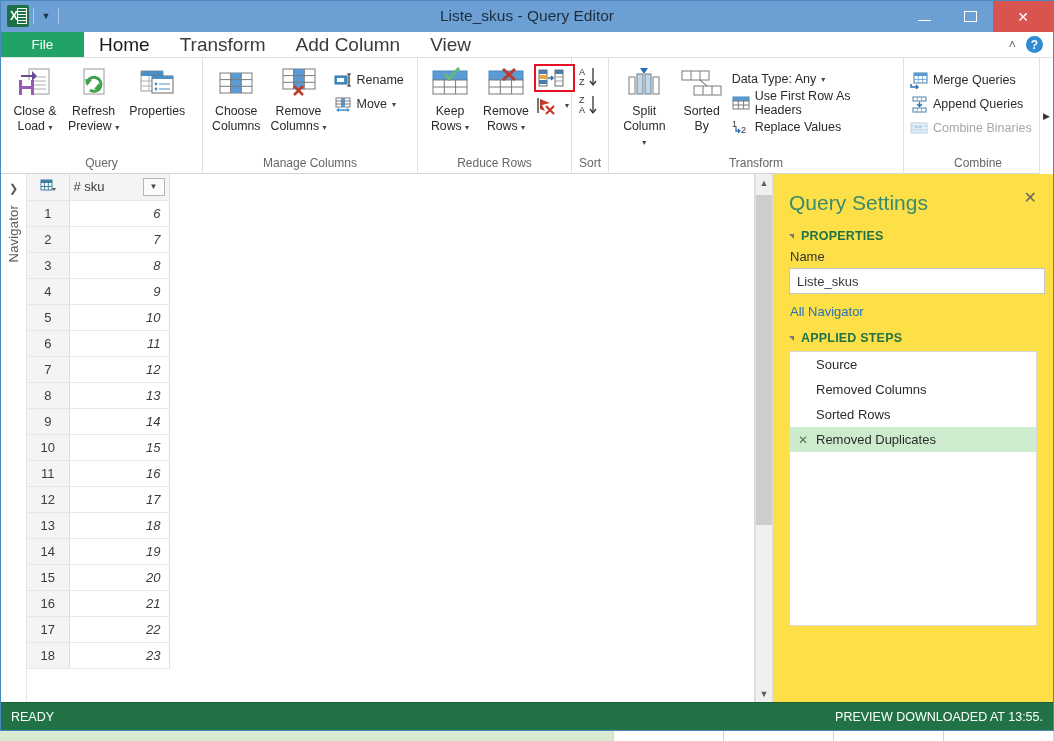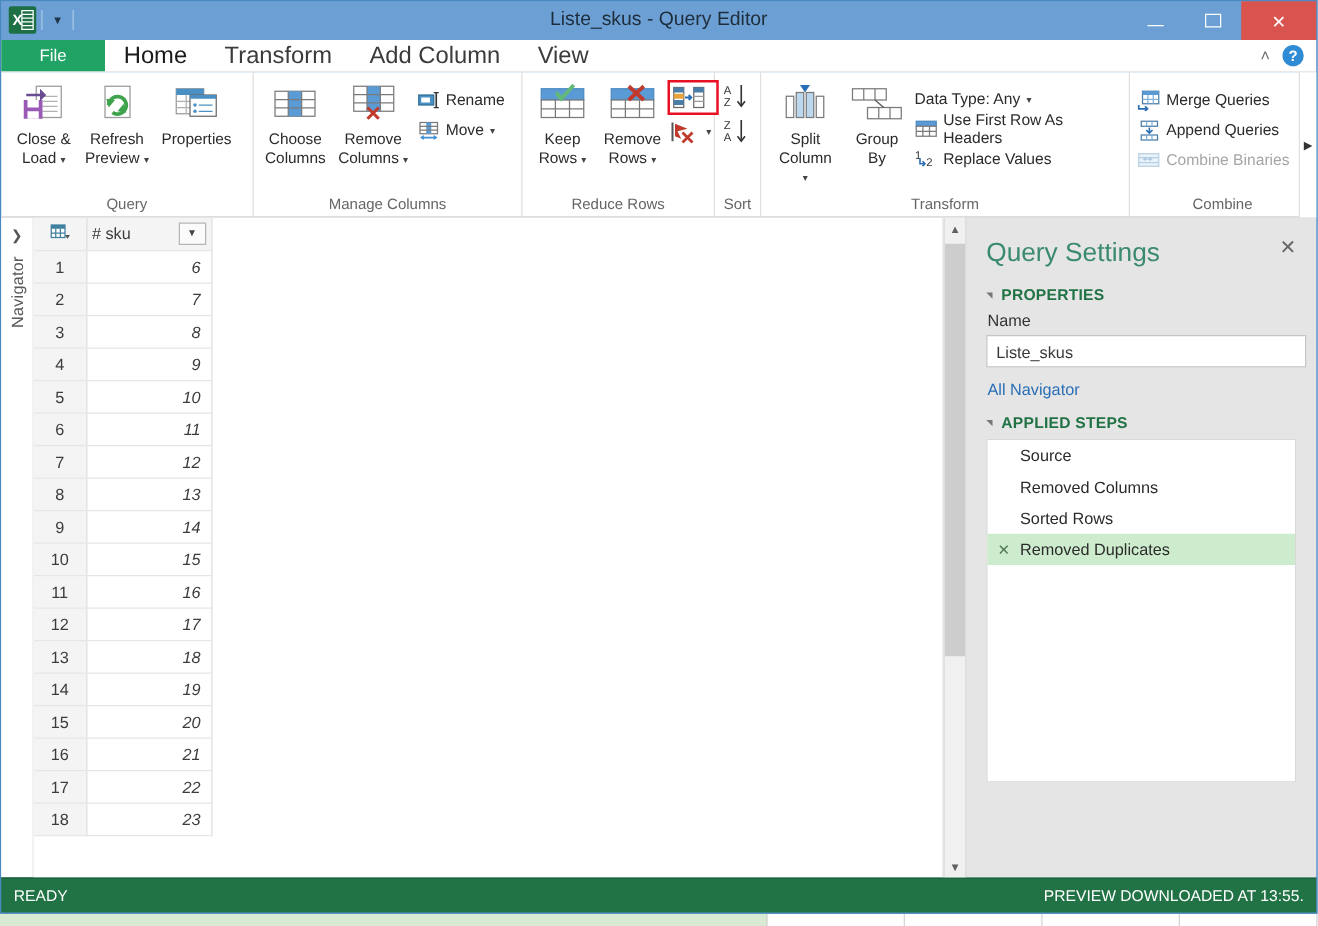--- a/index.html
+++ b/index.html
@@ -230,21 +230,21 @@
   }
   #vscroll .sb-track { flex: 1; position: relative; background: #f0f0f0; }
   #vscroll .sb-thumb {
     position: absolute; left: 0; right: 0; top: 4px; height: 330px;
     background: #cdcdcd;
   }
   #grid-right-border { width: 1px; background: #dcdcdc; }
 
   
   #qsettings {
-    width: 281px; flex: none; background: #e5e5e5;
+    width: 281px; flex: none; background: #fde047;
     border-left: 1px solid #dcdcdc;
     padding: 12px 16px 0 16px; position: relative;
   }
   #qs-title {
     font-size: 21px; color: #3a8a6e; font-weight: normal;
     margin: 5px 0 14px 0;
   }
   #qs-close {
     position: absolute; right: 16px; top: 14px;
     font-size: 16px; color: #666;
@@ -579,21 +579,21 @@
             <svg width="44" height="32" viewBox="0 0 44 32">
               <rect x="2" y="4" width="27" height="9" fill="#fff" stroke="#7a7a7a"></rect>
               <line x1="11" y1="4" x2="11" y2="13" stroke="#7a7a7a"></line>
               <line x1="20" y1="4" x2="20" y2="13" stroke="#7a7a7a"></line>
               <rect x="14" y="19" width="27" height="9" fill="#fff" stroke="#7a7a7a"></rect>
               <line x1="23" y1="19" x2="23" y2="28" stroke="#7a7a7a"></line>
               <line x1="32" y1="19" x2="32" y2="28" stroke="#7a7a7a"></line>
               <line x1="20" y1="13" x2="27" y2="19" stroke="#555"></line>
             </svg>
           </div>
-          <div class="lbl"><span>Group
+          <div class="lbl"><span>Sorted
 By</span></div>
         </div>
 
         <div class="smallcol" style="padding-top:5px">
           <div class="smallbtn">
             <span>Data Type: Any</span>
             <span class="caret">▾</span>
           </div>
           <div class="smallbtn">
             <span>

